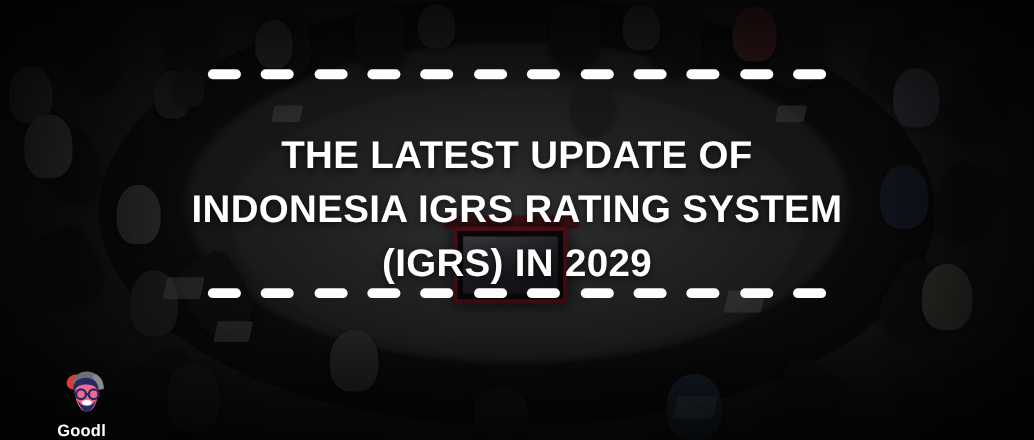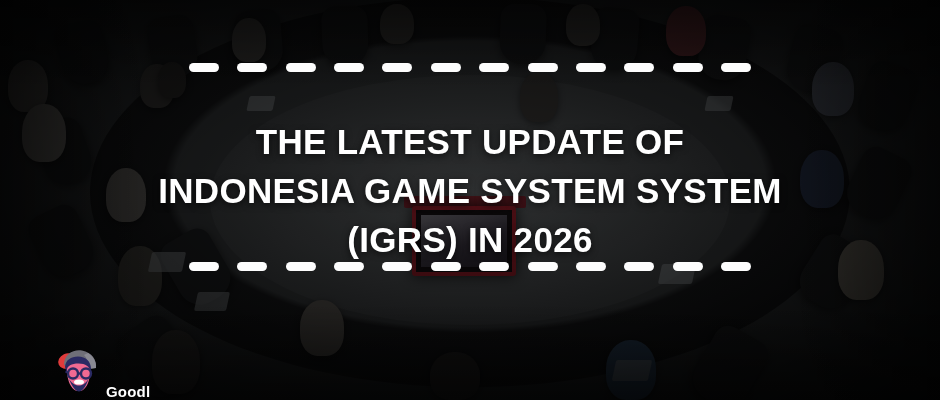--- a/index.html
+++ b/index.html
@@ -180,22 +180,22 @@
   }
 
   
   #watermark {
     position: absolute;
     left: 52px;
     top: 334px;
     width: 120px;
     height: 66px;
     display: flex;
-    flex-direction: row;
-    align-items: flex-end;
+    flex-direction: column;
+    align-items: flex-start;
   }
   #watermark .wm-name {
     margin-top: 1px;
     color: #ffffff;
     font-size: 15px;
     font-weight: bold;
     letter-spacing: .2px;
     white-space: nowrap;
   }
 </style>
@@ -272,22 +272,22 @@
       <span class="dash"></span>
       <span class="dash"></span>
       <span class="dash"></span>
       <span class="dash"></span>
       <span class="dash"></span>
       <span class="dash"></span>
     </div>
 
     <h1 class="headline">
       <span class="ln">THE LATEST UPDATE OF</span>
-      <span class="ln">INDONESIA GAME SYSTEM SYSTEM</span>
-      <span class="ln">(IGRS) IN 2026</span>
+      <span class="ln">INDONESIA IGRS RATING SYSTEM</span>
+      <span class="ln">(IGRS) IN 2029</span>
     </h1>
 
     <div class="rule bottom">
       <span class="dash"></span>
       <span class="dash"></span>
       <span class="dash"></span>
       <span class="dash"></span>
       <span class="dash"></span>
       <span class="dash"></span>
       <span class="dash"></span>

